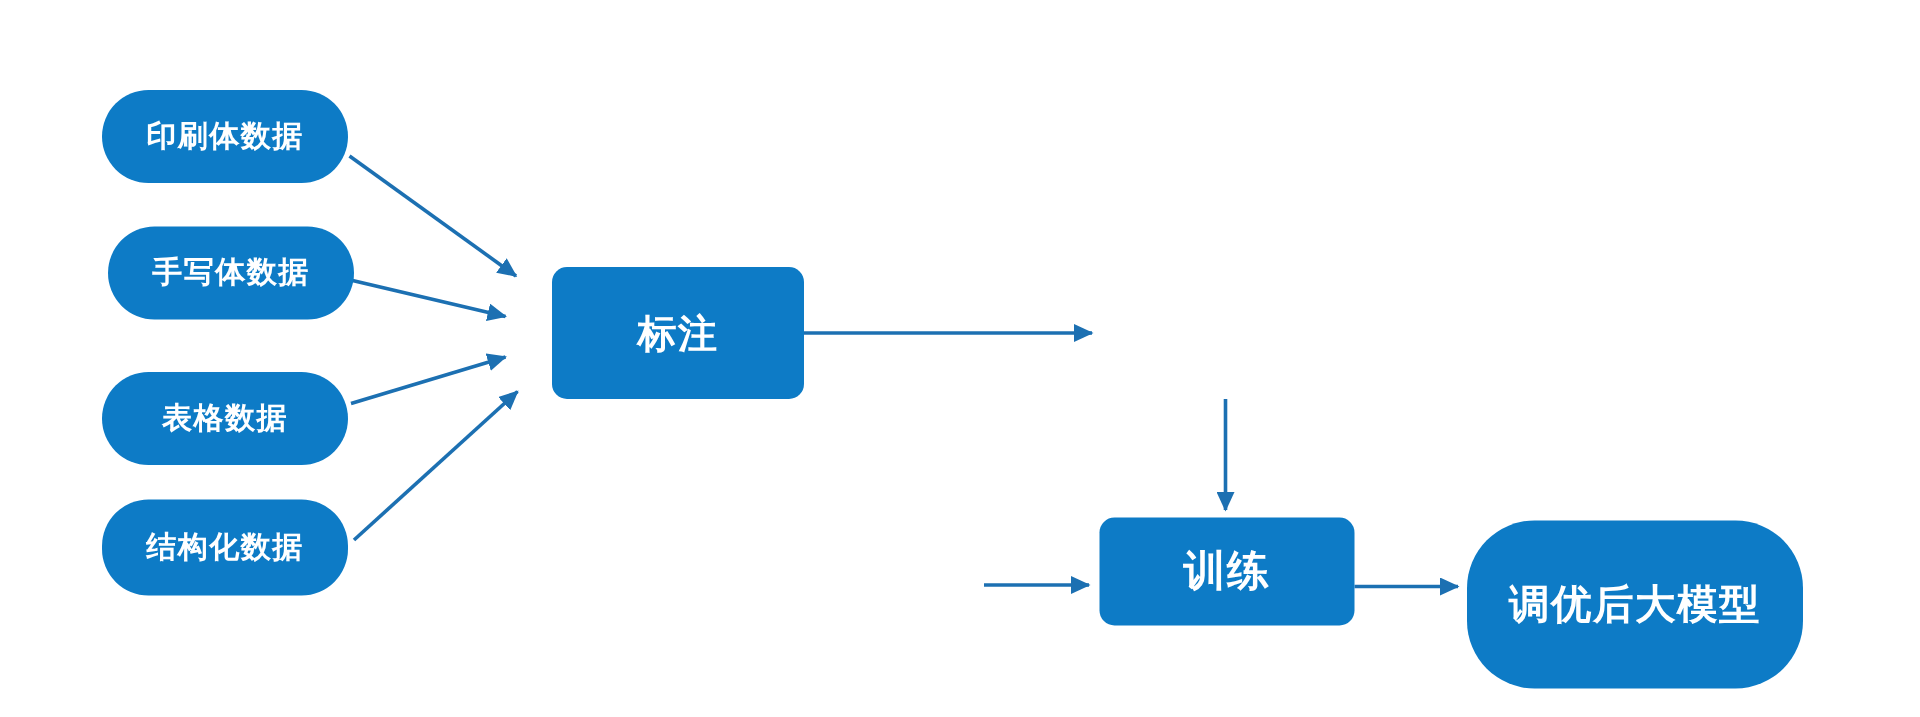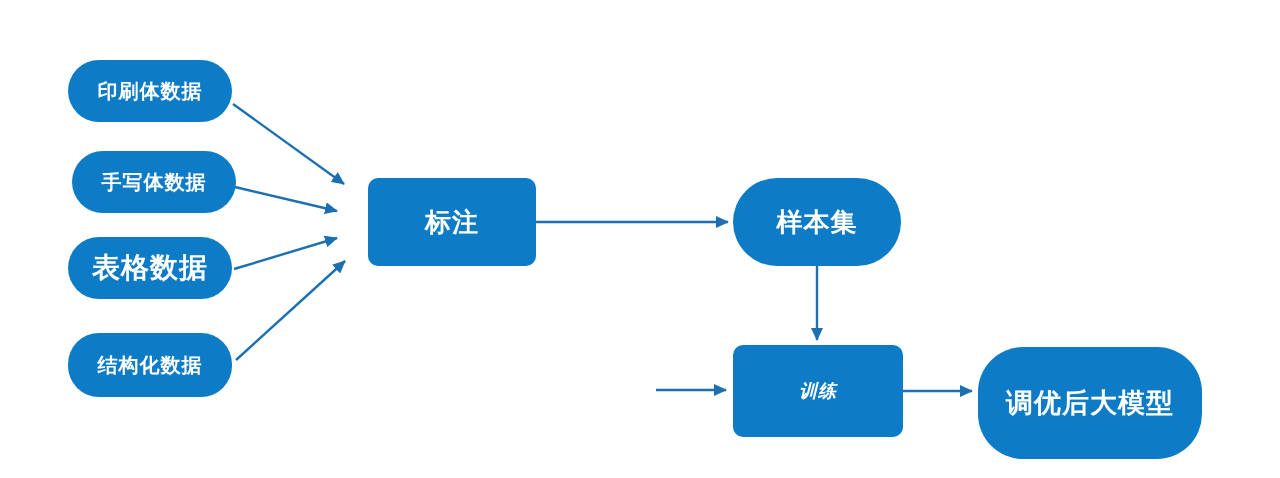--- a/index.html
+++ b/index.html
@@ -38,27 +38,27 @@
     background: var(--node-fill);
     color: var(--text);
     font-weight: bold;
     text-align: center;
     line-height: 1;
     letter-spacing: 1px;
   }
   
   .n-printed      { left: 68px;  top: 60px;  width: 164px; height: 62px; border-radius: 31px; font-size: 20px; }
   .n-handwritten  { left: 72px;  top: 151px; width: 164px; height: 62px; border-radius: 31px; font-size: 20px; }
-  .n-table        { left: 68px;  top: 237px; width: 164px; height: 62px; border-radius: 31px; font-size: 28px; }
+  .n-table        { left: 68px;  top: 248px; width: 164px; height: 62px; border-radius: 31px; font-size: 20px; }
   .n-structured   { left: 68px;  top: 333px; width: 164px; height: 64px; border-radius: 31px; font-size: 20px; }
   
   .n-annotation   { left: 368px; top: 178px; width: 168px; height: 88px; border-radius: 10px; font-size: 26px; }
   .n-sample       { left: 733px; top: 178px; width: 168px; height: 88px; border-radius: 44px; font-size: 26px; }
   .n-base         { left: 432px; top: 343px; width: 226px; height: 92px; border-radius: 46px; font-size: 27px; }
-  .n-training     { left: 733px; top: 345px; width: 170px; height: 92px; border-radius: 10px; font-size: 18px; font-style: italic; }
+  .n-training     { left: 733px; top: 345px; width: 170px; height: 72px; border-radius: 10px; font-size: 28px; }
   .n-tuned        { left: 978px; top: 347px; width: 224px; height: 112px; border-radius: 45px; font-size: 27px; }
 </style>
 </head>
 <body>
 
 <div class="canvas">
 
   <svg class="edge-layer" width="1280" height="478" viewBox="0 0 1280 478" xmlns="http://www.w3.org/2000/svg">
     <defs>
       <marker id="ah" markerUnits="userSpaceOnUse" markerWidth="14" markerHeight="12" refX="12" refY="6" orient="auto">
@@ -74,18 +74,17 @@
     <line class="edge" x1="656" y1="390" x2="726" y2="390" marker-end="url(#ah)"></line>
     <line class="edge" x1="903" y1="391" x2="972" y2="391" marker-end="url(#ah)"></line>
   </svg>
 
   <div class="node n-printed">印刷体数据</div>
   <div class="node n-handwritten">手写体数据</div>
   <div class="node n-table">表格数据</div>
   <div class="node n-structured">结构化数据</div>
 
   <div class="node n-annotation">标注</div>
-  <div class="node n-sample">样本集</div>
 
   <div class="node n-training">训练</div>
   <div class="node n-tuned">调优后大模型</div>
 
 </div>
 
 </body></html>

